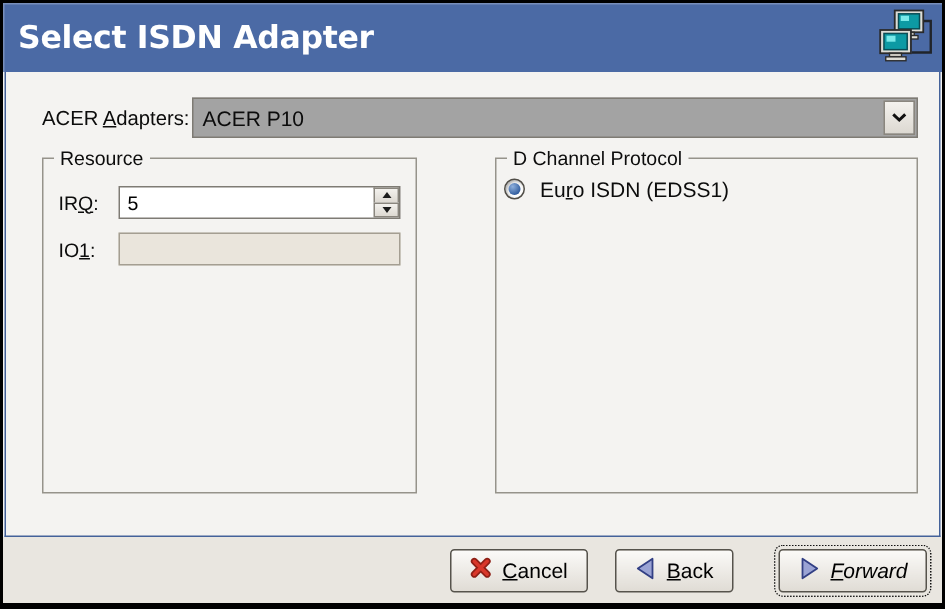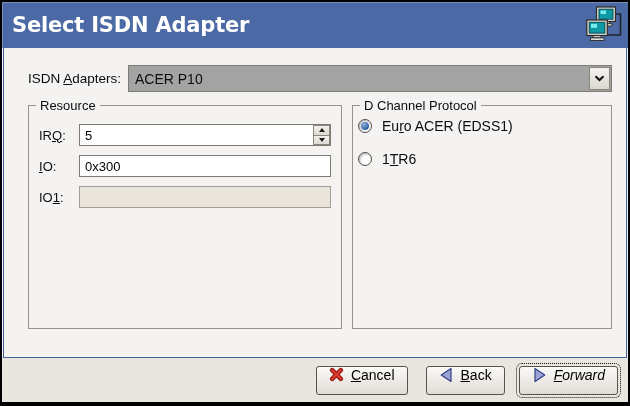--- a/index.html
+++ b/index.html
@@ -35,22 +35,22 @@
   }
   .combo-btn{
     position:absolute;right:1px;top:1px;bottom:1px;width:21px;
     background:linear-gradient(#f4f2ee,#dcd8d1);
     border:1px solid #8a867e;
     display:flex;align-items:center;justify-content:center;
   }
   
   .groups{display:flex;gap:10px;margin-top:13px;}
   .group{border:1px solid #96938b;height:224px;position:relative;}
-  .group-resource{width:314px;}
-  .group-protocol{flex:1;}
+  .group-resource{width:250px;}
+  .group-protocol{flex:1;margin-left:42px;}
   .group-title{
     position:absolute;top:-8px;left:7px;background:#f4f3f1;
     padding:0 4px;font-size:13px;line-height:15px;white-space:nowrap;
   }
   .rows{padding:18px 10px 0 10px;display:flex;flex-direction:column;gap:9px;}
   .row{display:flex;align-items:center;height:22px;}
   .row-label{flex:0 0 40px;font-size:13px;}
   .fieldwrap{flex:1;position:relative;height:22px;}
   input.field{
     width:100%;height:100%;border:1px solid #7e7b74;background:#fff;
@@ -80,27 +80,27 @@
   .radio.selected::after{
     content:"";position:absolute;left:2px;top:2px;right:2px;bottom:2px;border-radius:50%;
     background:radial-gradient(circle at 35% 30%,#8fb0dd 0%,#2f5b9d 75%);
   }
   
   .footer{
     flex:0 0 44px;background:#e9e6e0;
     display:flex;align-items:center;justify-content:flex-end;padding-right:7px;
   }
   .btn{
-    height:29px;display:flex;justify-content:center;gap:7px;
+    height:29px;display:flex;align-items:center;justify-content:center;gap:7px;
     background:linear-gradient(#fbfaf8,#e0dcd5);
     border:1px solid #56534c;border-radius:3px;
     font:14px "Liberation Sans",sans-serif;color:#000;padding:0 12px;cursor:default;
   }
   .btn-cancel{min-width:81px;margin-right:18px;}
-  .btn-back{min-width:74px;margin-right:14px;}
+  .btn-back{min-width:74px;margin-right:30px;}
   .btn-forward{min-width:87px;outline:1px dotted #111;outline-offset:2px;margin-right:3px;font-style:italic;}
 </style>
 </head>
 <body>
 
 <div class="window">
 
   <div class="header">
     <span class="title">Select ISDN Adapter</span>
     <span class="header-icon">
@@ -116,21 +116,21 @@
         <rect x="5" y="17.8" width="6" height="4" fill="#79e9e9"></rect>
         <rect x="7" y="29.5" width="8" height="2.4" fill="#c9c7c0" stroke="#2a2a2a" stroke-width="0.9"></rect>
         <rect x="4.5" y="31.9" width="13.5" height="2.6" fill="#dddcd6" stroke="#2a2a2a" stroke-width="0.9"></rect>
       </svg>
     </span>
   </div>
 
   <div class="content">
 
     <div class="adapter-row">
-      <span class="adapter-label"><span>ISDN </span><u>A</u><span>dapters:</span></span>
+      <span class="adapter-label"><span>ACER </span><u>A</u><span>dapters:</span></span>
       <div class="combo">
         <span>ACER P10</span>
         <span class="combo-btn">
           <svg width="11" height="7" viewBox="0 0 11 7">
               <path d="M1.5 1.2 L5.5 5 L9.5 1.2" fill="none" stroke="#111" stroke-width="2"></path>
             </svg>
         </span>
       </div>
     </div>
 
@@ -149,51 +149,41 @@
                     <span class="tri-up"></span>
                   </span>
                 <span class="spin-btn down">
                     <span class="tri-down"></span>
                   </span>
               </span>
             </span>
           </div>
 
 
-          <div class="row">
-            <span class="row-label"><span></span><u>I</u><span>O:</span></span>
-            <span class="fieldwrap">
-              <input class="field" type="text" value="0x300" style="">
-            </span>
-          </div>
 
           <div class="row">
             <span class="row-label"><span>IO</span><u>1</u><span>:</span></span>
             <span class="fieldwrap">
               <input class="field disabled" type="text" value="" style="">
             </span>
           </div>
 
 
         </div>
       </div>
 
       <div class="group group-protocol">
         <span class="group-title">D Channel Protocol</span>
         <div class="radio-rows">
 
           <div class="radio-row">
             <span class="radio selected"></span>
-            <span><span>Eu</span><u>r</u><span>o ACER (EDSS1)</span></span>
+            <span><span>Eu</span><u>r</u><span>o ISDN (EDSS1)</span></span>
           </div>
 
-          <div class="radio-row">
-            <span class="radio"></span>
-            <span><span>1</span><u>T</u><span>R6</span></span>
-          </div>
 
         </div>
       </div>
 
     </div>
   </div>
 
   <div class="footer">
 
     <button class="btn btn-cancel">

